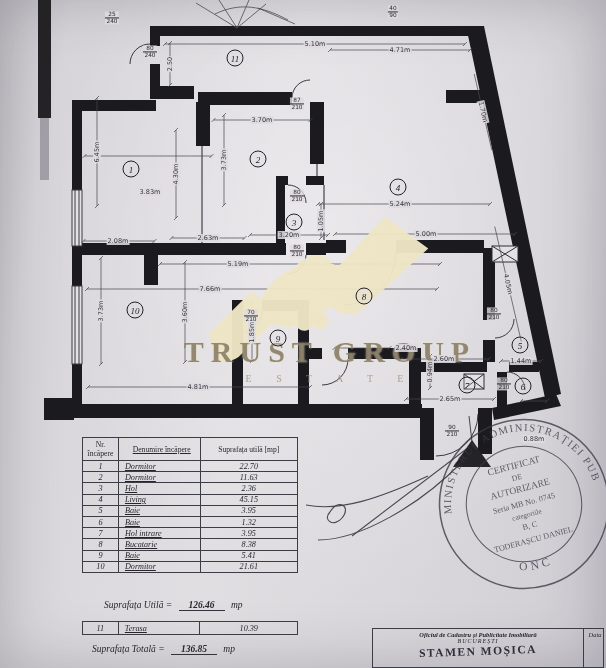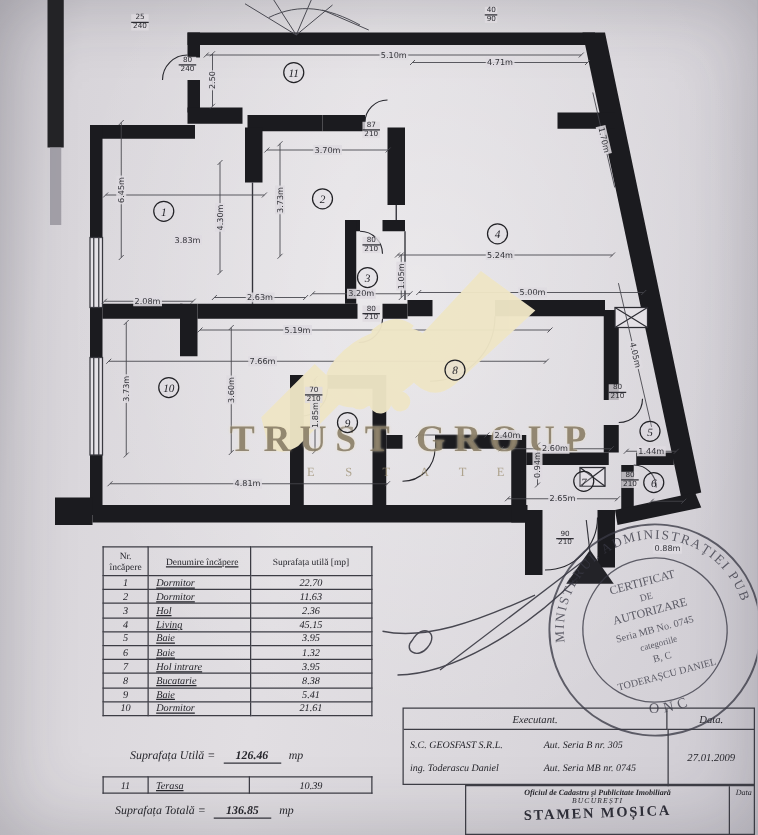--- a/index.html
+++ b/index.html
@@ -432,30 +432,20 @@
     </tr>
       </tbody>
   </table>
 
   <div class="sumline" style="left:92px;top:644px;">
     <span>Suprafața Totală =</span>
     <span class="val">136.85</span>
     <span>mp</span>
   </div>
 
-  <div id="exec-box">
-    <div id="exec-h">Executant.</div>
-    <div id="exec-dh">Data.</div>
-    <div id="exec-datecol"></div>
-    <div class="exec-t" style="left:5px;top:24px;">S.C.  GEOSFAST  S.R.L.</div>
-    <div class="exec-t" style="left:112px;top:24px;">Aut.  Seria B nr. 305</div>
-    <div class="exec-t" style="left:5px;top:43px;">ing.  Toderascu Daniel</div>
-    <div class="exec-t" style="left:112px;top:43px;">Aut.  Seria MB nr. 0745</div>
-    <div id="exec-date">27.01.2009</div>
-  </div>
 
   <div id="ocpi-box">
     <div id="ocpi-main">
       <div id="ocpi-line">Oficiul de Cadastru și Publicitate Imobiliară</div>
       <div id="ocpi-city">BUCUREȘTI</div>
       <div id="ocpi-recv">STAMEN MOȘICA</div>
     </div>
     <div id="ocpi-data">Data</div>
   </div>
 

